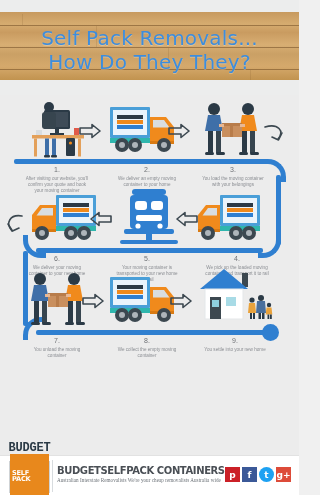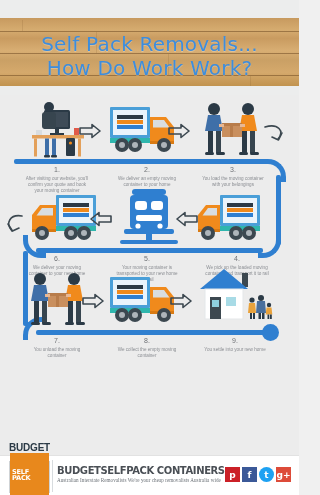--- a/index.html
+++ b/index.html
@@ -9,21 +9,21 @@
     font-family:"Liberation Sans", sans-serif;
     position:relative;
   }
   #infographic{
     position:absolute;inset:0;
     background:#eceded;
   }
 
   
   .header{
-    position:absolute;top:18px;left:0;width:299px;height:68px;
+    position:absolute;top:12px;left:0;width:299px;height:68px;
     background:
       linear-gradient(90deg, rgba(0,0,0,.06) 0 2px, rgba(0,0,0,0) 2px 100%),
       repeating-linear-gradient(0deg,
         #c89a5b 0px, #d4a869 7px, #c0studio 7px),
       #c89a5b;
     overflow:hidden;
   }
   .wood-base{
     position:absolute;inset:0;
     background:linear-gradient(180deg,#c79a5f 0%,#d6ac70 18%,#c99b60 30%,#d8ae73 48%,#caa065 62%,#d5a96c 80%,#c1934f 100%);
@@ -78,21 +78,21 @@
   .footer{
     position:absolute;top:455px;left:0;width:299px;height:40px;background:#ffffff;
     border-top:1px solid #e2e2e2;
   }
   .logo-box{
     position:absolute;left:9px;top:5px;width:39px;height:30px;
     background:#ffffff;border:1px solid #cfd3d6;
     display:flex;flex-direction:column;justify-content:center;align-items:center;
     line-height:1;
   }
-  .logo-l1{font-size:10px;font-weight:bold;color:#2b3a46;letter-spacing:-.2px;font-family:Liberation Sans, sans-serif;}
+  .logo-l1{font-size:12px;font-weight:bold;color:#2b3a46;letter-spacing:-.2px;font-family:Liberation Mono, monospace;}
   .logo-l2{font-size:6.6px;font-weight:bold;color:#ffffff;background:#e8881c;padding:16px 2px;letter-spacing:-.2px;font-family:"DejaVu Sans", sans-serif;}
   .logo-l3{font-size:6.2px;font-weight:bold;color:#2f7fd0;letter-spacing:-.2px;font-family:"DejaVu Sans", sans-serif;}
   .logo-l4{font-size:3px;color:#7b8288;margin-top:1px;font-family:"Liberation Sans", sans-serif;}
   .footer-div{position:absolute;left:52px;top:4px;width:1px;height:32px;background:#d8dcdf;}
   .brand-name{
     position:absolute;left:57px;top:9px;
     font-size:10px;font-weight:bold;color:#4a4f55;
     letter-spacing:-.4px;
     font-family:"DejaVu Sans", sans-serif;
   }
@@ -122,21 +122,21 @@
     <div class="plank-line" style="top:35px;"></div>
     <div class="plank-line" style="top:57px;"></div>
     <div class="plank-line" style="top:79px;"></div>
     <div class="grain" style="left:22px;top:2px;width:1px;height:11px;"></div>
     <div class="grain" style="left:96px;top:14px;width:1px;height:21px;"></div>
     <div class="grain" style="left:168px;top:36px;width:1px;height:21px;"></div>
     <div class="grain" style="left:250px;top:58px;width:1px;height:21px;"></div>
     <div class="grain" style="left:60px;top:80px;width:1px;height:15px;"></div>
     <div class="header-title">
       <span>Self Pack Removals...</span>
-      <span>How Do Work Work?</span>
+      <span>How Do They They?</span>
     </div>
   </div>
 
   <div class="body-area">
 
     <div class="path-seg h-line" style="left:14px;top:64px;width:254px;"></div>
     <div class="corner tr" style="left:263px;top:64px;width:18px;height:18px;"></div>
     <div class="path-seg v-line" style="left:276px;top:80px;height:70px;"></div>
     <div class="corner br" style="left:258px;top:140px;width:18px;height:18px;"></div>
 

